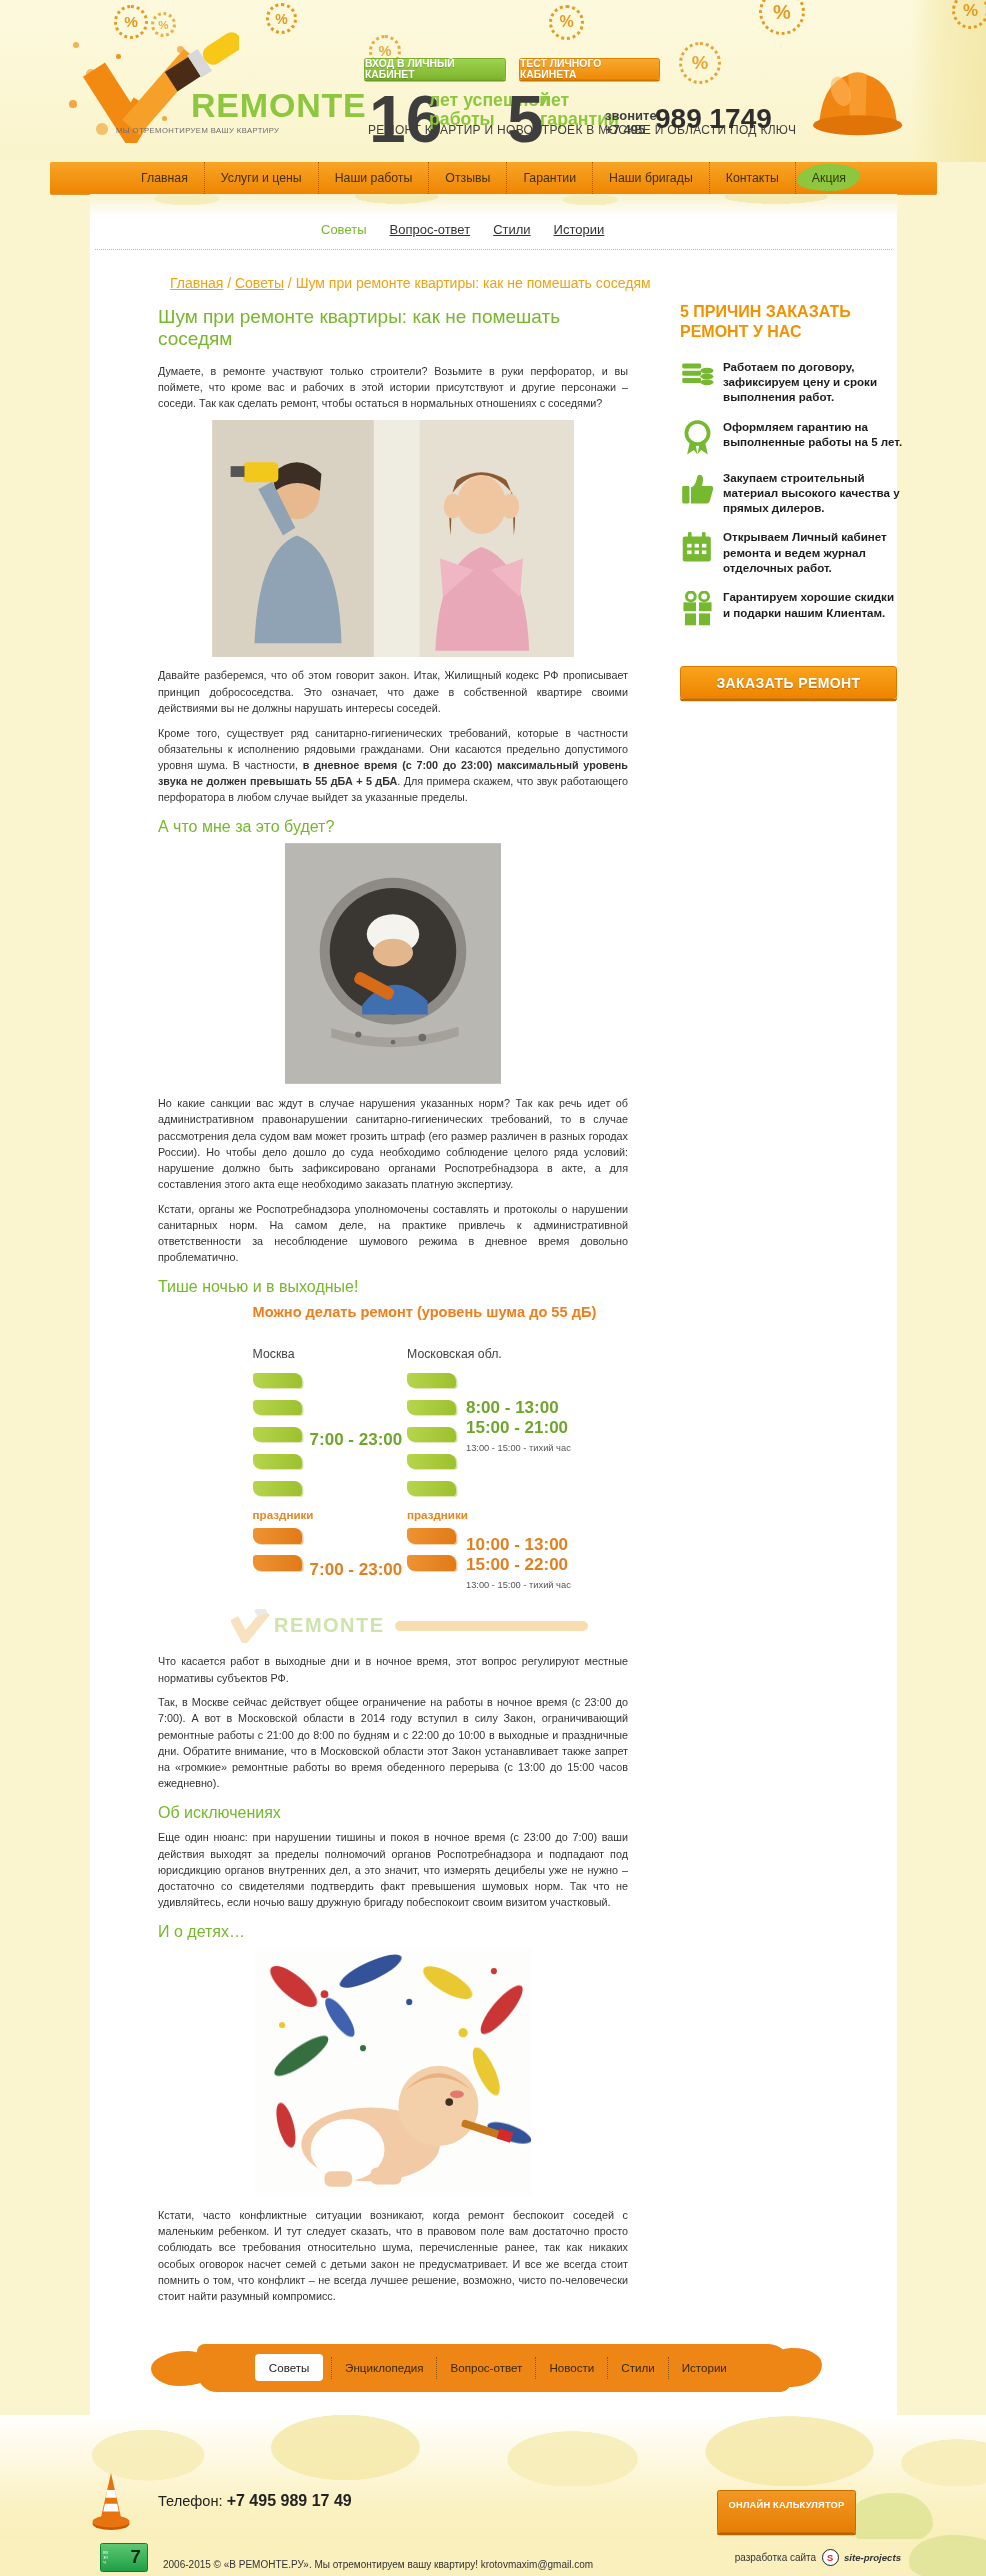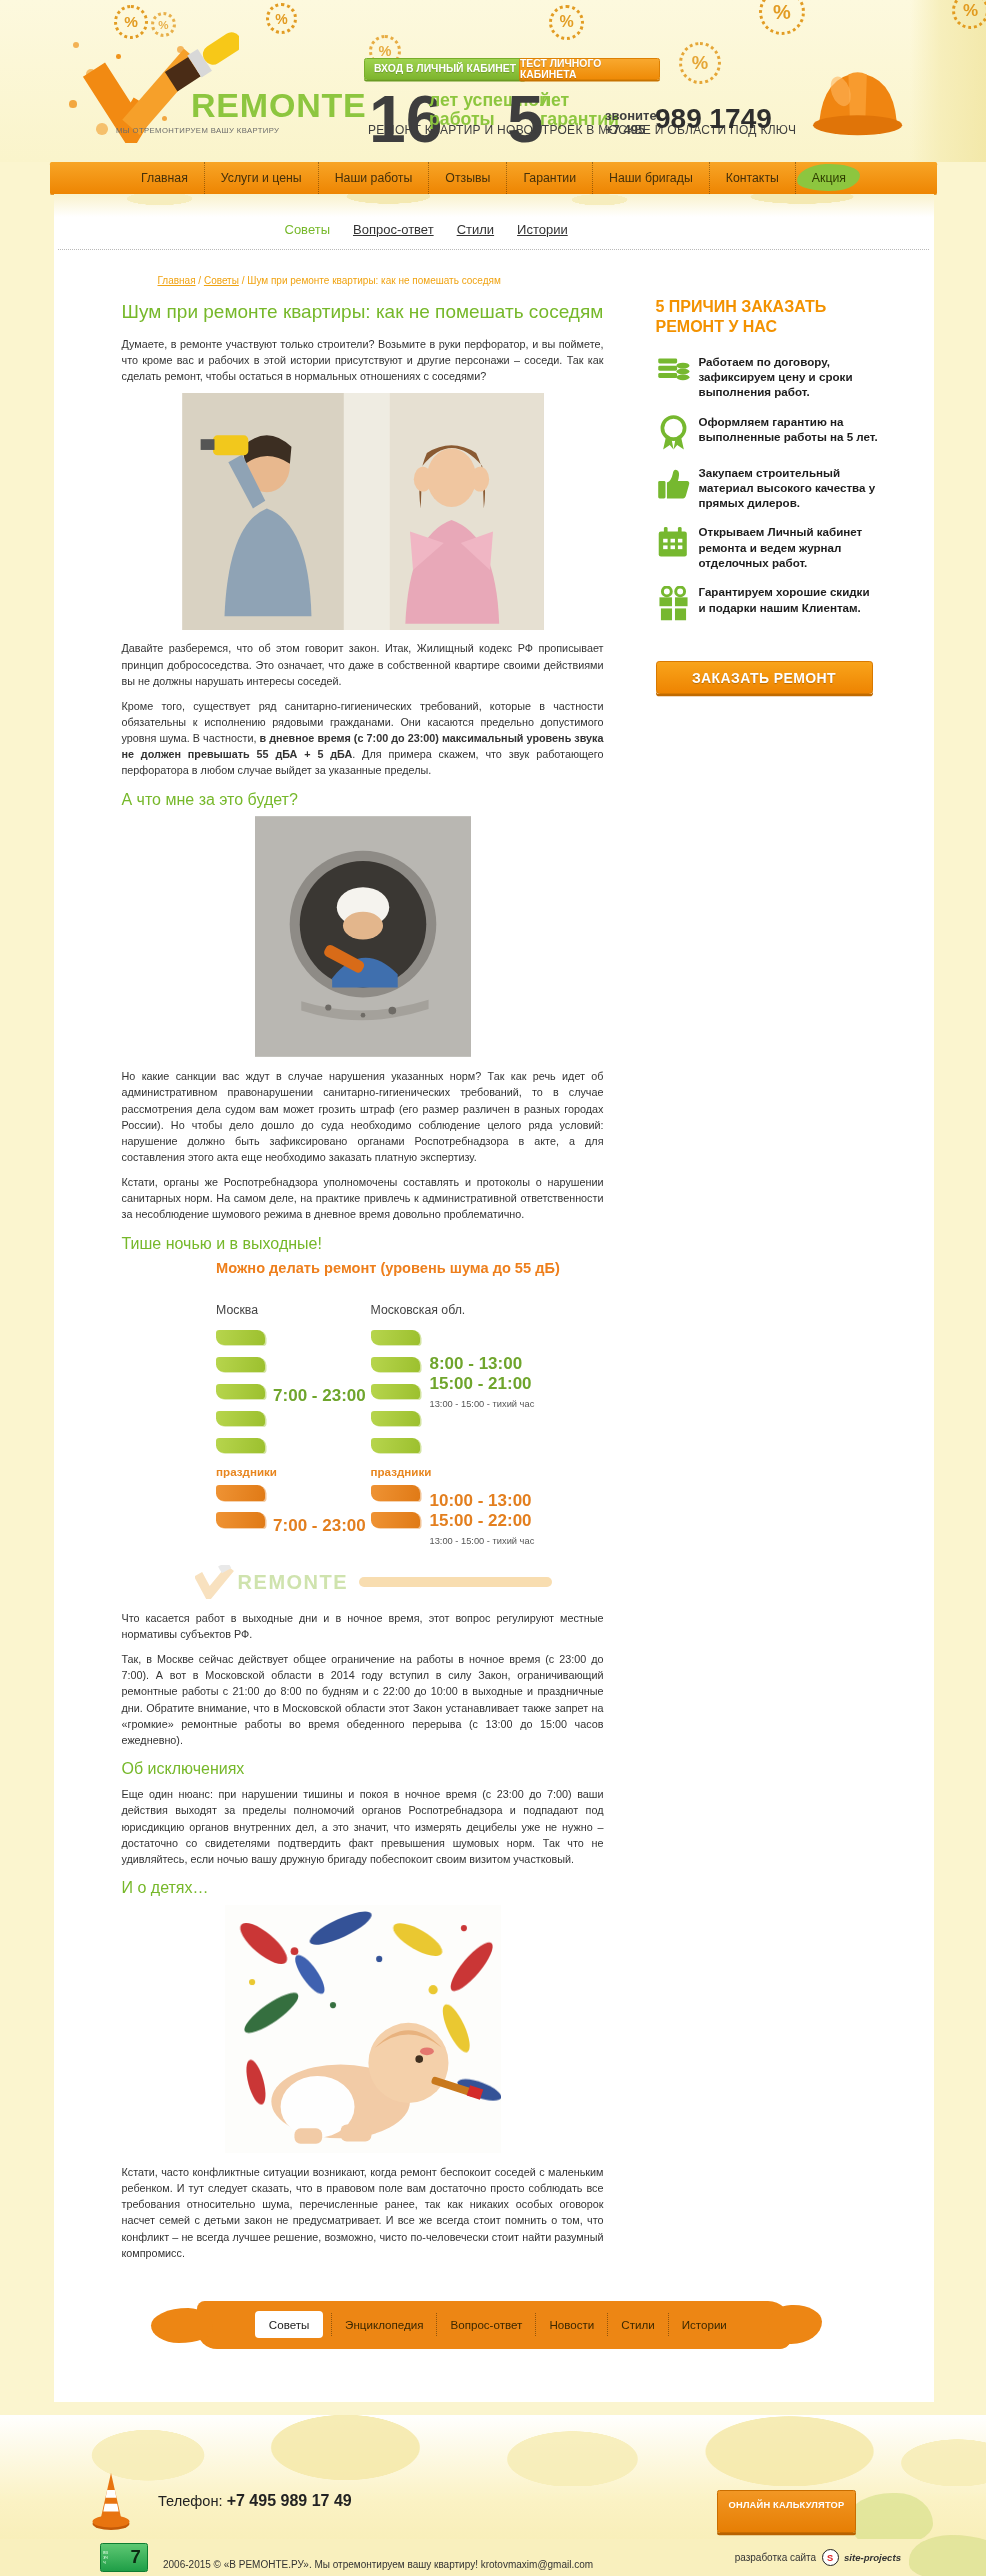--- a/index.html
+++ b/index.html
@@ -13,21 +13,21 @@
   .pct { position:absolute; border:3.9px dotted #e09310; border-radius:50%; color:#e09310;
     display:flex; align-items:center; justify-content:center; font-weight:bold; opacity:.9; }
   .splat { position:absolute; background:#f0941c; border-radius:50%; }
   .logo-v { position:absolute; left:77px; top:27px; }
   .logo-text { position:absolute; left:191px; top:86px; font-size:34px; font-weight:bold;
     color:#8dc63f; letter-spacing:0.8px; }
   .logo-tag { position:absolute; left:116px; top:126px; font-size:7.7px; color:#6b6b6b; letter-spacing:0.4px; }
   .hdr-btn { position:absolute; top:58px; height:21.6px; border-radius:2.3px; color:#fff;
     font-size:10.4px; font-weight:bold; display:flex; align-items:center; justify-content:center;
     cursor:pointer; text-shadow:0 0.8px 0.8px rgba(0,0,0,.2); }
-  .btn-login { left:364px; width:162px; background:linear-gradient(#9ed34f,#7eb52e); border:0.8px solid #79ad2b; box-shadow:0 1.5px 0 #6a9b24;}
+  .btn-login { left:364px; width:142px; background:linear-gradient(#9ed34f,#7eb52e); border:0.8px solid #79ad2b; box-shadow:0 1.5px 0 #6a9b24;}
   .btn-test { left:519px; width:141px; background:linear-gradient(#f8a82e,#ef8b07); border:0.8px solid #dd8003; box-shadow:0 1.5px 0 #c77300;}
   .stat-num { position:absolute; font-size:66px; font-weight:bold; color:#3e3e3e; line-height:1; }
   .stat-label { position:absolute; font-size:17.7px; font-weight:bold; color:#8dc63f; line-height:1.05; }
   .hdr-sub { position:absolute; left:368px; top:123px; font-size:12px; color:#3e3e3e; letter-spacing:0.3px;text-align:right; }
   .call-label { position:absolute; left:605px; top:108px; font-size:13px; font-weight:bold; color:#3e3e3e; }
   .call-code { position:absolute; left:605px; top:122px; font-size:13px; font-weight:bold; color:#3e3e3e; }
   .call-phone { position:absolute; left:655px; top:103px; font-size:28px; font-weight:bold; color:#2e2e2e; }
   .helmet { position:absolute; left:810px; top:62px; }
 
   
@@ -35,33 +35,33 @@
     background:linear-gradient(#f8a526,#ee8502); border-radius:1.5px;
     box-shadow:0 0.8px 0 #d97b00; display:flex; align-items:center; justify-content:center; }
   .mainnav .item { position:relative; padding:0 16px; font-size:12.3px; color:#45300a;
     line-height:32px; cursor:pointer; white-space:nowrap; }
   .mainnav .item + .item { border-left:0.8px dotted rgba(60,35,0,.45); }
   .mainnav .item.promo { color:#2f3e00; z-index:1; }
   .mainnav .item.promo::before { content:""; position:absolute; left:1.5px; right:1.5px; top:2.3px; bottom:2.3px;
     background:#8dc63f; border-radius:48% 55% 42% 58% / 60% 44% 56% 40%; transform:rotate(-2deg); z-index:-1; }
 
   
-  .panel { position:relative; width:880px; margin:0 auto; background:#fff; min-height:2205px; padding-bottom:7.7px; }
+  .panel { position:relative; width:807px; margin:0 auto; background:#fff; min-height:2205px; padding-bottom:7.7px; }
   .panel-top-texture { height:23px;
     background:
       radial-gradient(ellipse 54px 10.8px at 12% 20%, #f6edbd 60%, transparent 61%),
       radial-gradient(ellipse 69px 12.3px at 38% 10%, #f4e9b2 60%, transparent 61%),
       radial-gradient(ellipse 46px 9.3px at 62% 25%, #f6edbd 60%, transparent 61%),
       radial-gradient(ellipse 85px 11.6px at 85% 12%, #f4e9b2 60%, transparent 61%),
       linear-gradient(#f9f2cc, #ffffff); }
   .subnav { display:flex; gap:23px; margin:4.6px 0 0 231px; font-size:13px; }
   .subnav .sitem { color:#333; text-decoration:underline; cursor:pointer; }
   .subnav .sitem.active { color:#76b82a; text-decoration:none; }
   .dotline { border:none; border-top:0.8px dotted #b9b9b9; margin:12.3px 4.6px 0 4.6px; }
-  .crumbs { margin:25px 0 0 104px; font-size:10px; color:#f0a312; }
+  .crumbs { margin:25px 0 0 80px; font-size:14px; color:#f0a312; }
   .crumbs a { color:#f0a312; text-decoration:underline; cursor:pointer; }
   .crumbs .cur { text-decoration:none; }
 
   .columns { display:flex; padding:10.8px 0 0 68px; }
   .article { width:482px; }
   h1.title { font-size:19px; font-weight:normal; color:#76b82a; margin:4.6px 0 12.3px; }
   .article p { font-size:10.8px; line-height:1.5; color:#333; text-align:justify; margin:0 0 8.5px; }
   .article h2 { font-size:16px; font-weight:normal; color:#76b82a; margin:12.3px 0 7.7px; }
   .imgwrap { margin:7.7px auto 10.8px; display:block; }
 

